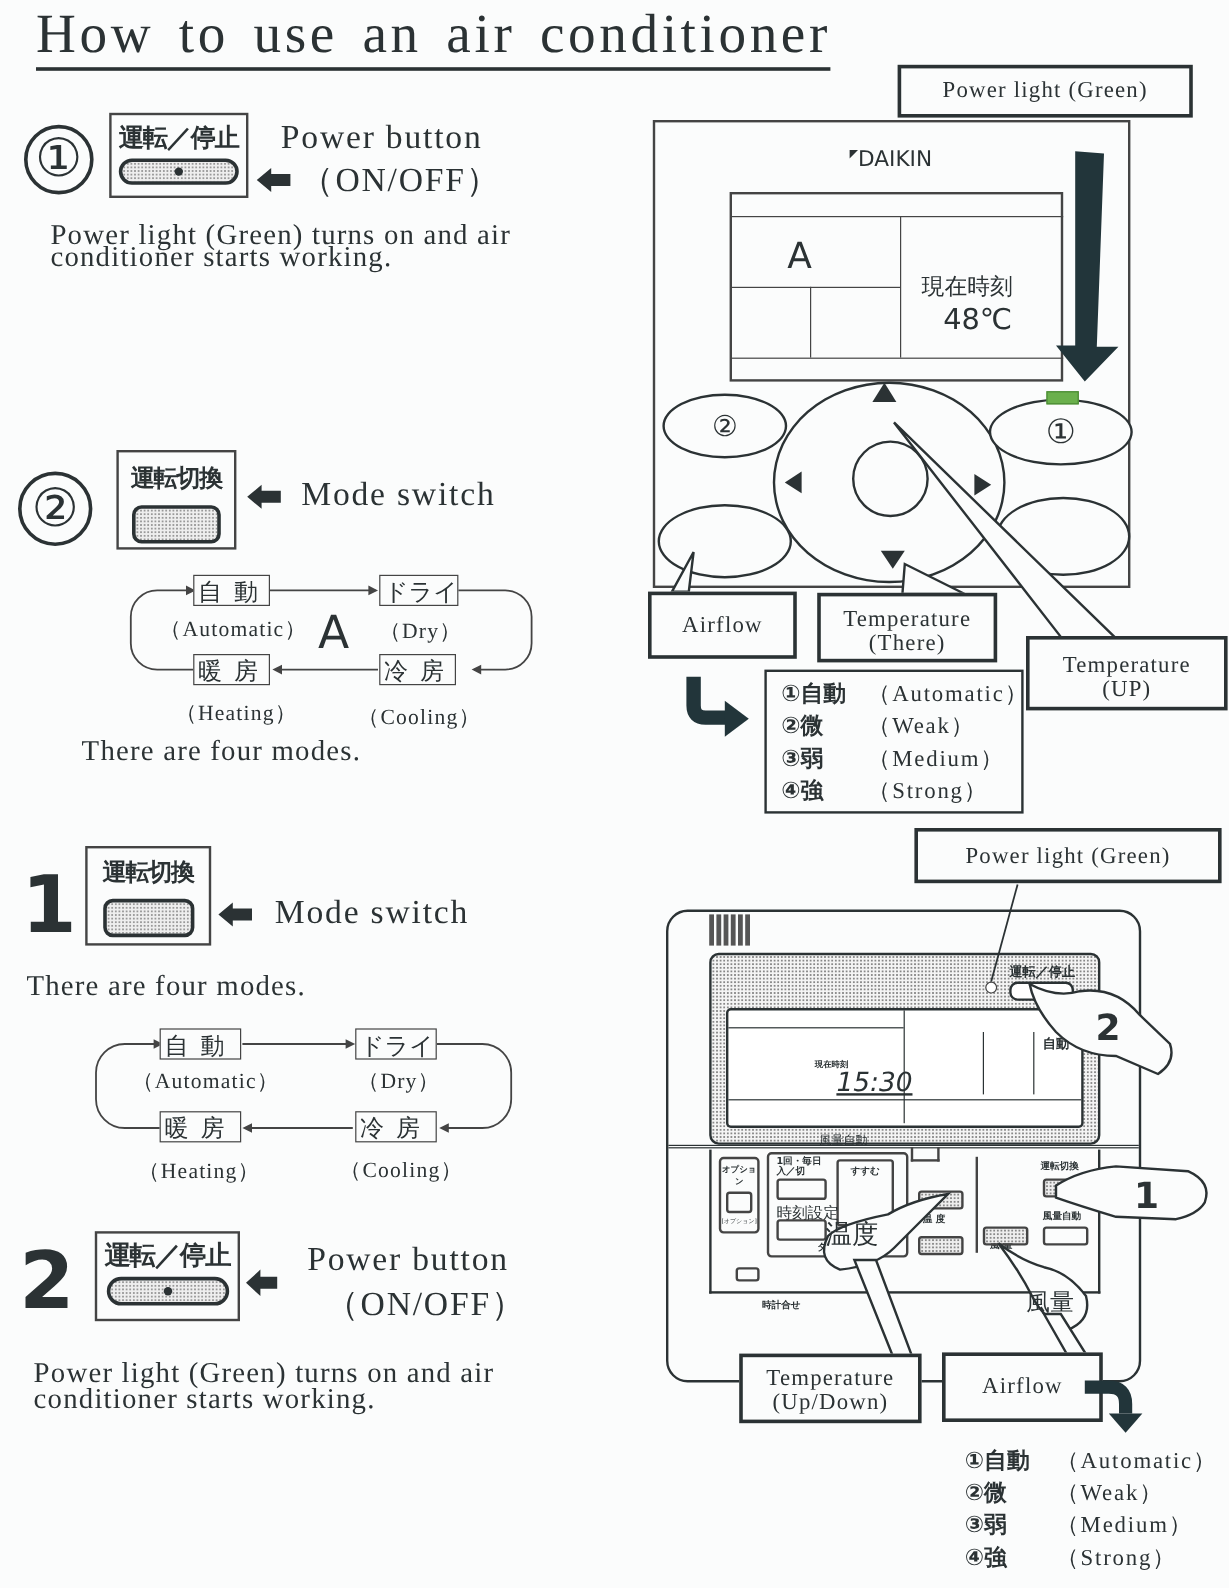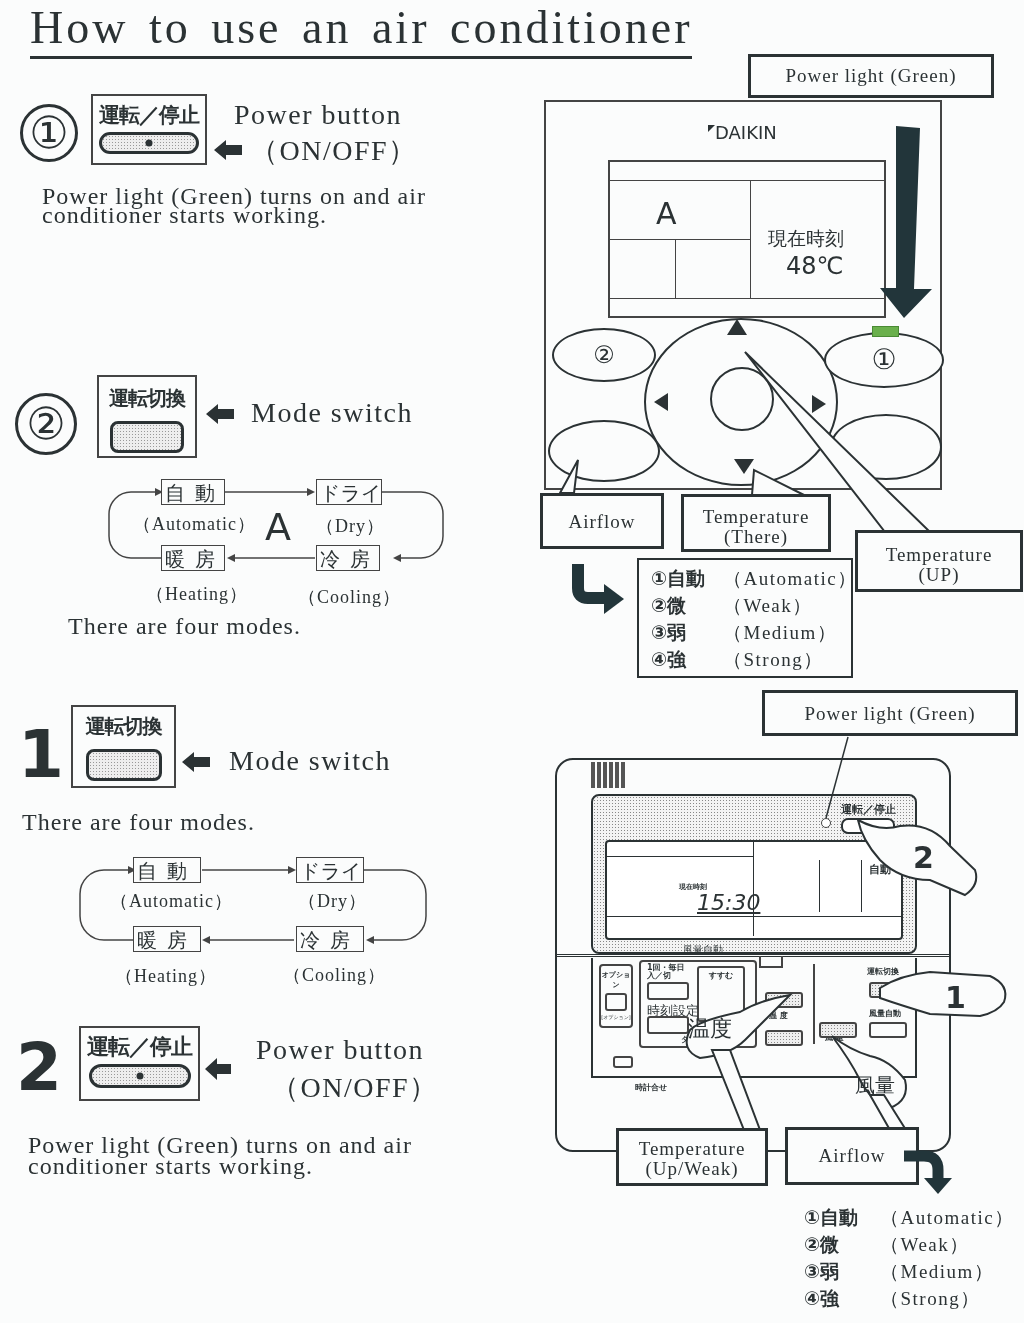--- a/index.html
+++ b/index.html
@@ -261,21 +261,21 @@
   <polygon points="712,1050 730,1050 760,1130 744,1130" fill="#fbfcfc" stroke="#2b3234" stroke-width="2"></polygon>
   <polygon points="870,1095 884,1095 906,1130 890,1130" fill="#fbfcfc" stroke="#2b3234" stroke-width="2"></polygon>
 </svg>
 <div class="abs sans" style="left:913px;top:840px;font-size:30px;font-weight:bold;">2</div>
 <div class="abs sans" style="left:945px;top:980px;font-size:30px;font-weight:bold;">1</div>
 <div class="abs sans" style="left:688px;top:1014px;font-size:22px;">温度</div>
 <div class="abs sans" style="left:855px;top:1072px;font-size:20px;">風量</div>
 
 <div class="abs callout" style="left:616px;top:1128px;width:152px;height:58px;padding-top:8px;">
   <div>Temperature</div>
-  <div>(Up/Weak)</div>
+  <div>(Up/Down)</div>
 </div>
 <div class="abs callout" style="left:785px;top:1127px;width:134px;height:58px;line-height:52px;">Airflow</div>
 <svg style="left:902px;top:1148px;" width="60" height="50">
   <path d="M2,8 L22,8 Q36,8 36,22 L36,30" fill="none" stroke="#22353a" stroke-width="11"></path>
   <polygon points="22,30 50,30 36,46" fill="#22353a"></polygon>
 </svg>
 <div class="abs speed-list" style="left:804px;top:1204px;">
   <div><span class="jp" style="width:76px;">①自動</span><span class="en">（Automatic）</span></div>
   <div><span class="jp" style="width:76px;">②微</span><span class="en">（Weak）</span></div>
   <div><span class="jp" style="width:76px;">③弱</span><span class="en">（Medium）</span></div>

